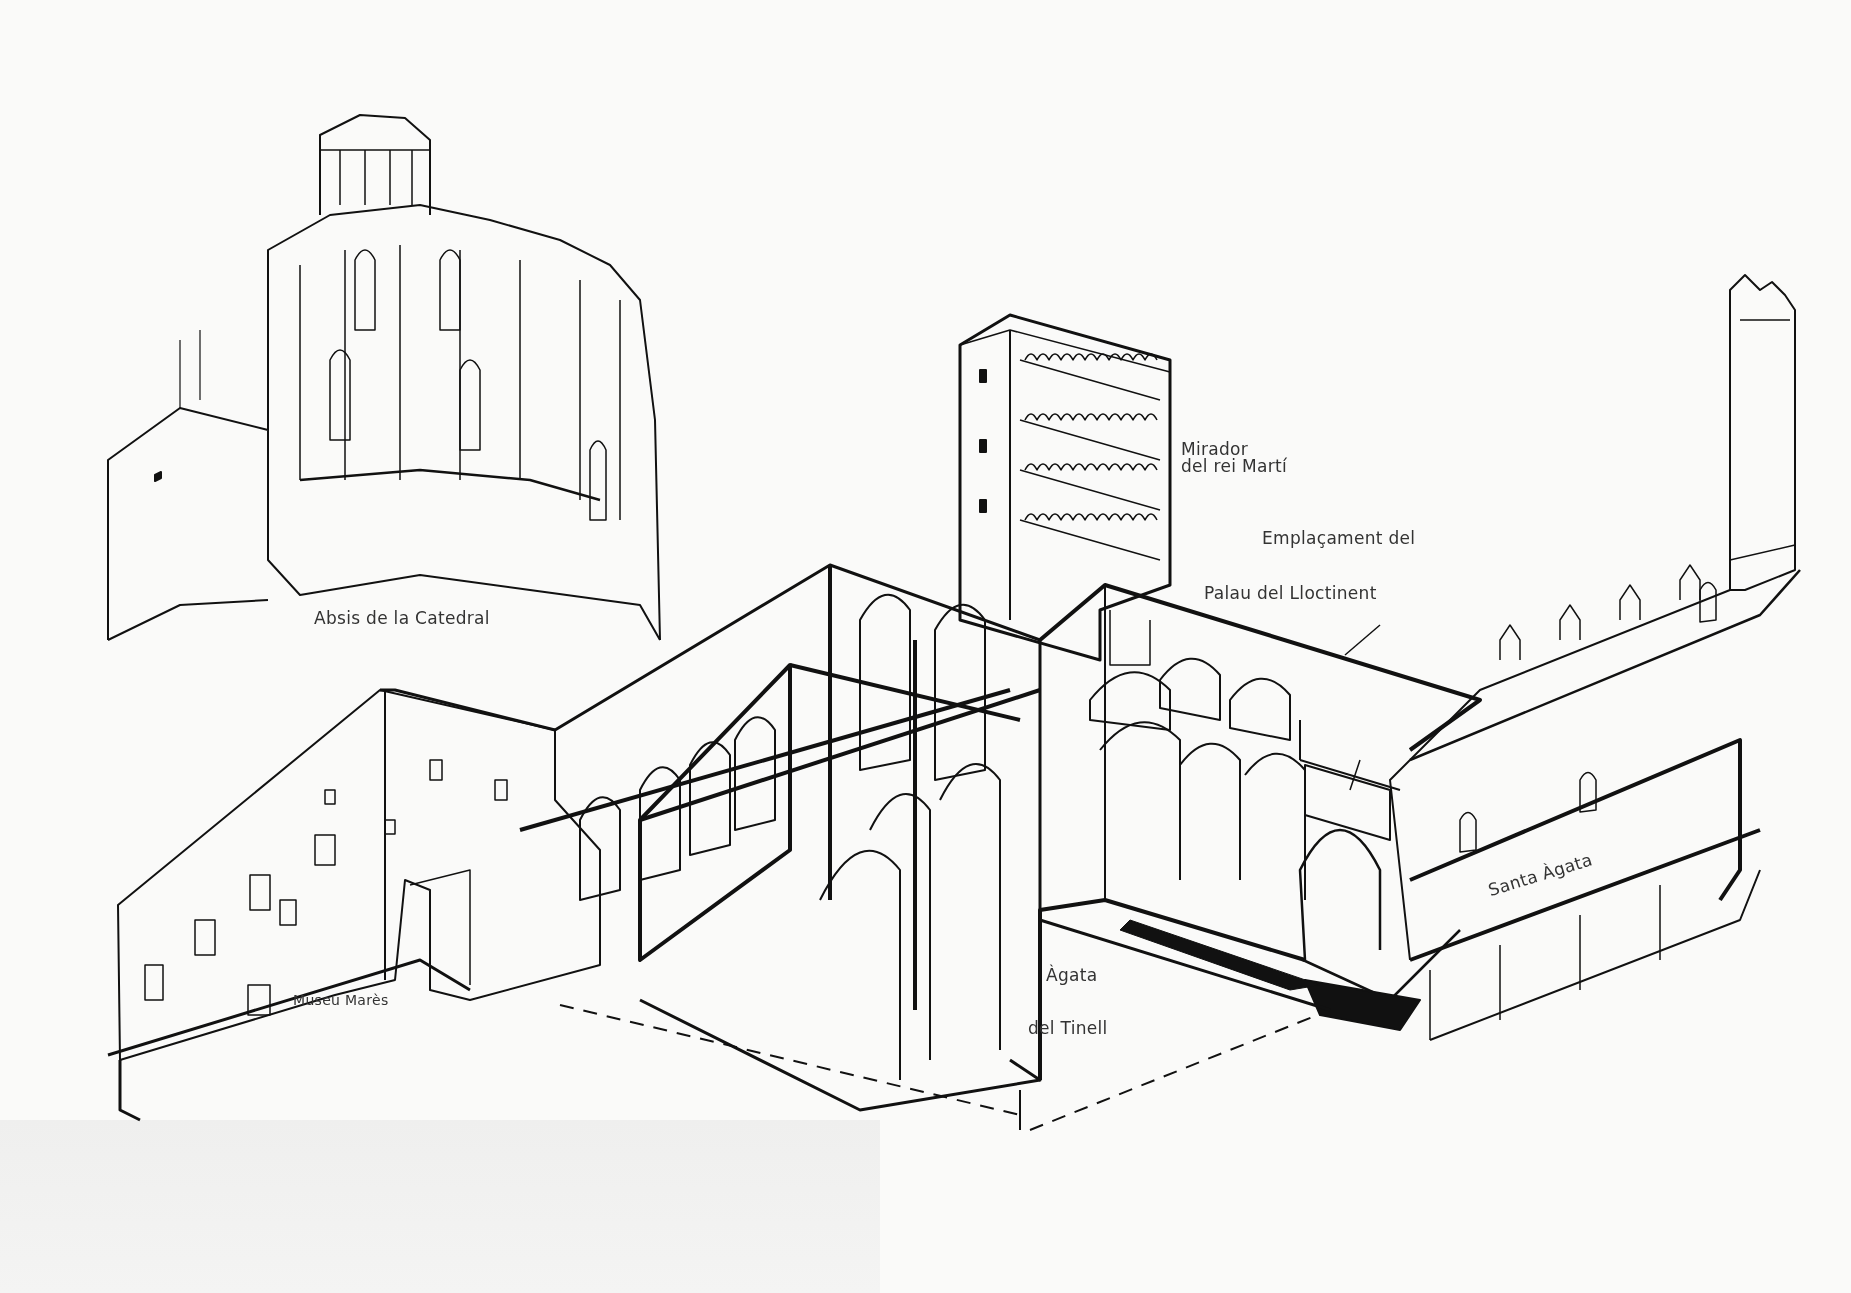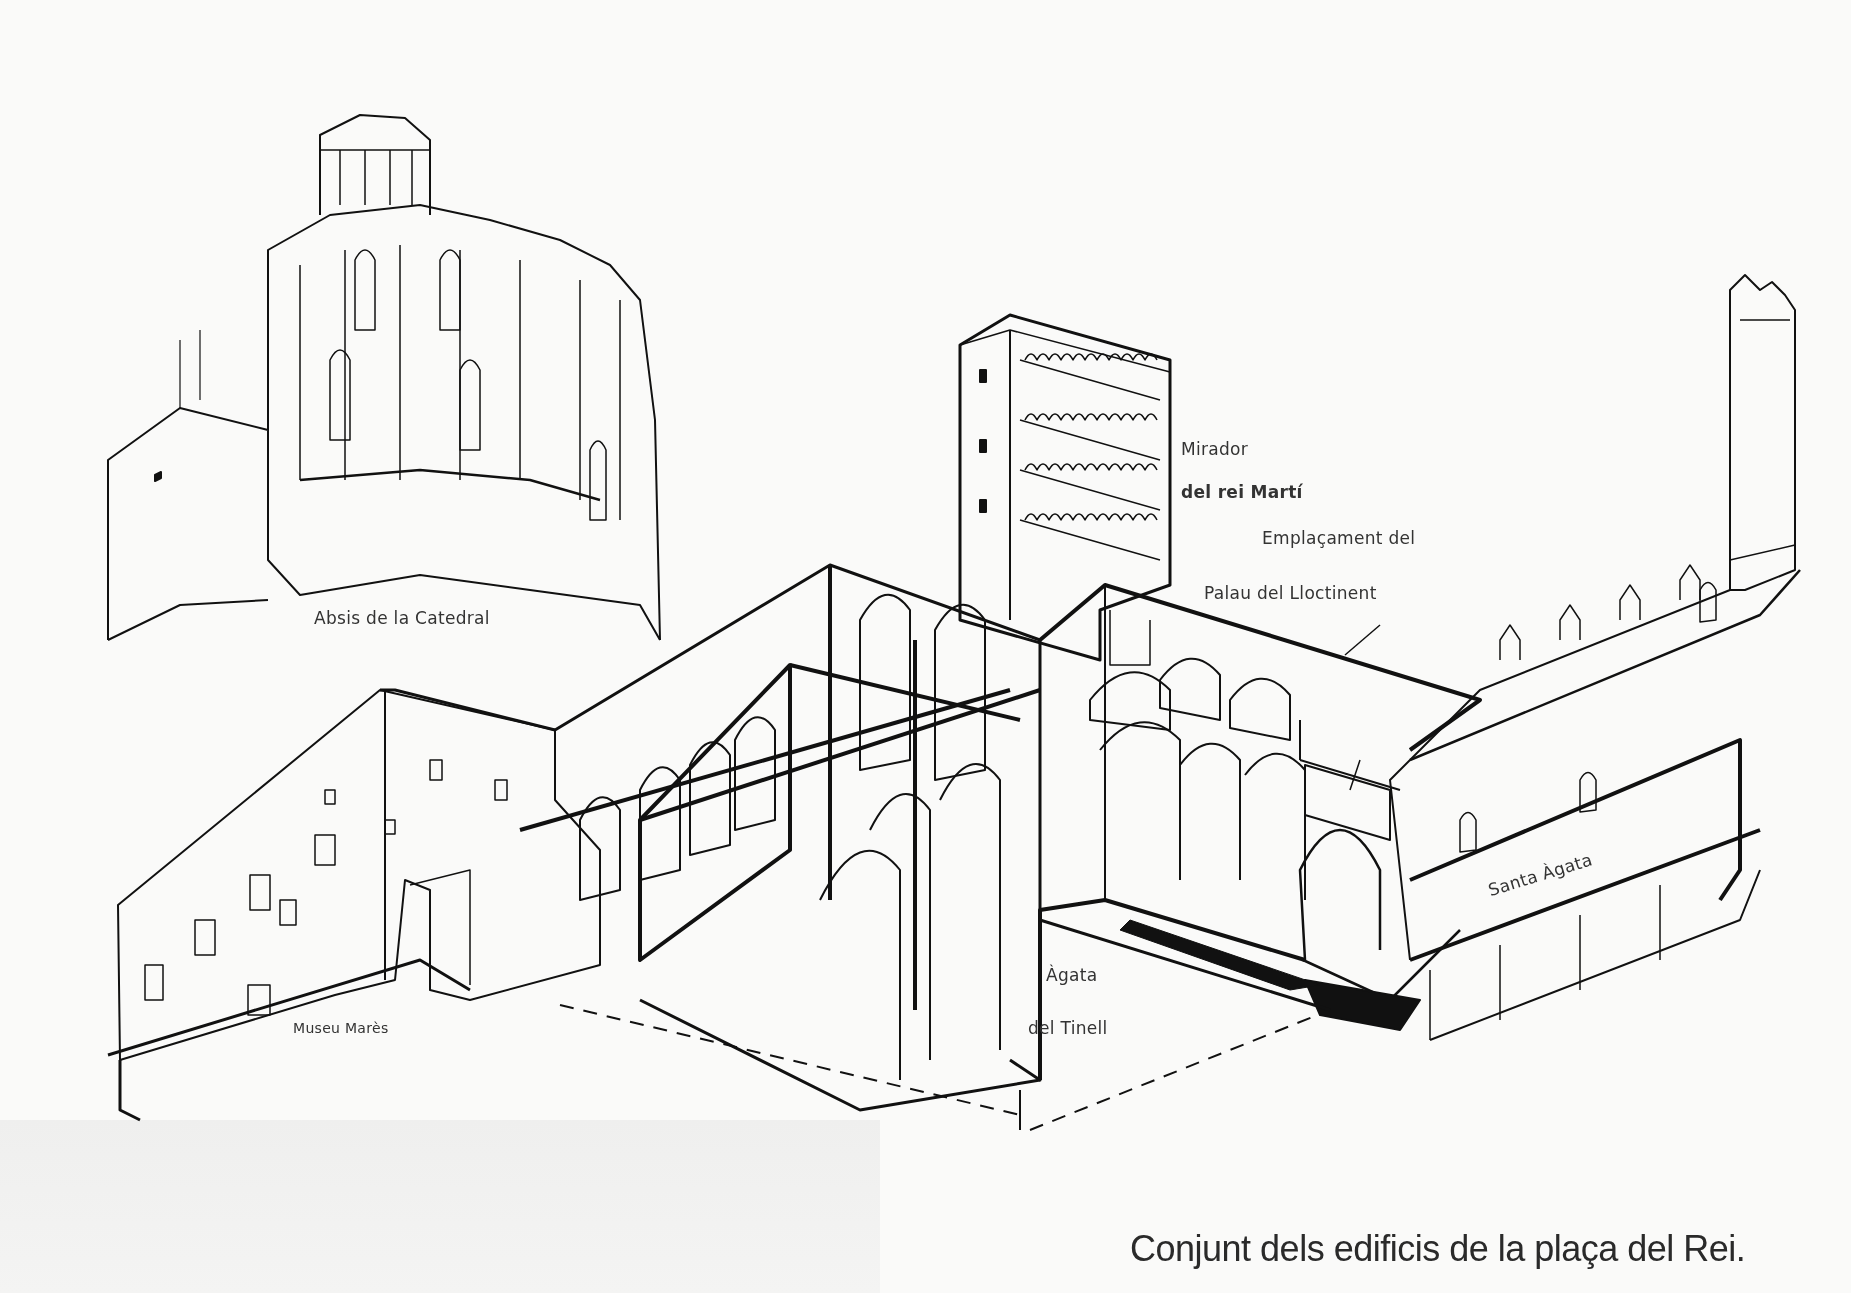--- a/index.html
+++ b/index.html
@@ -127,26 +127,25 @@
       <path d="M1430 970 L1430 1040 M1500 945 L1500 1020 M1580 915 L1580 990 M1660 885 L1660 960" stroke-width="1.5"></path>
       <path d="M1430 1040 L1740 920 L1760 870" stroke-width="2"></path>
     </g>
 
     <path d="M1380 625 L1345 655" stroke-width="1.5"></path>
   </svg>
 
   <div class="lbl" style="left:314px; top:608px;">Absis de la Catedral</div>
 
   <div class="lbl" style="left:1181px; top:439px;">Mirador</div>
-  <div class="lbl" style="left:1181px; top:482px;font-weight:bold;">del rei Martí</div>
+  <div class="lbl" style="left:1181px; top:456px;">del rei Martí</div>
 
   <div class="lbl" style="left:1262px; top:528px;">Emplaçament del</div>
   <div class="lbl" style="left:1204px; top:583px;">Palau del Lloctinent</div>
 
   <div class="lbl rot" style="left:1492px; top:880px;">Santa Àgata</div>
 
   <div class="lbl" style="left:1046px; top:965px;">Àgata</div>
   <div class="lbl" style="left:1028px; top:1018px;">del Tinell</div>
 
-  <div class="lbl" style="left:293px; top:1018px; font-size:14px;">Museu Marès</div>
+  <div class="lbl" style="left:293px; top:990px; font-size:14px;">Museu Marès</div>
 
-  <div class="caption">Conjunt dels edificis de la plaça del Rei.</div>
 </div>
 
 </body></html>

